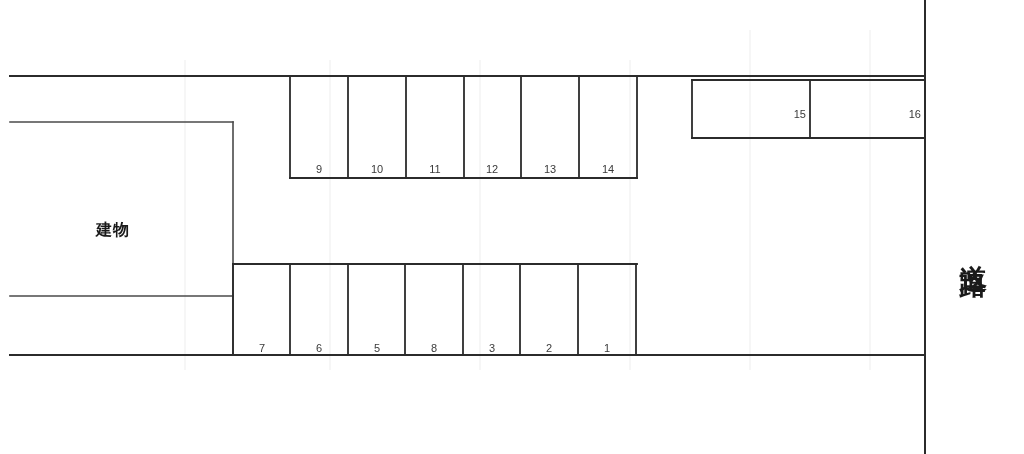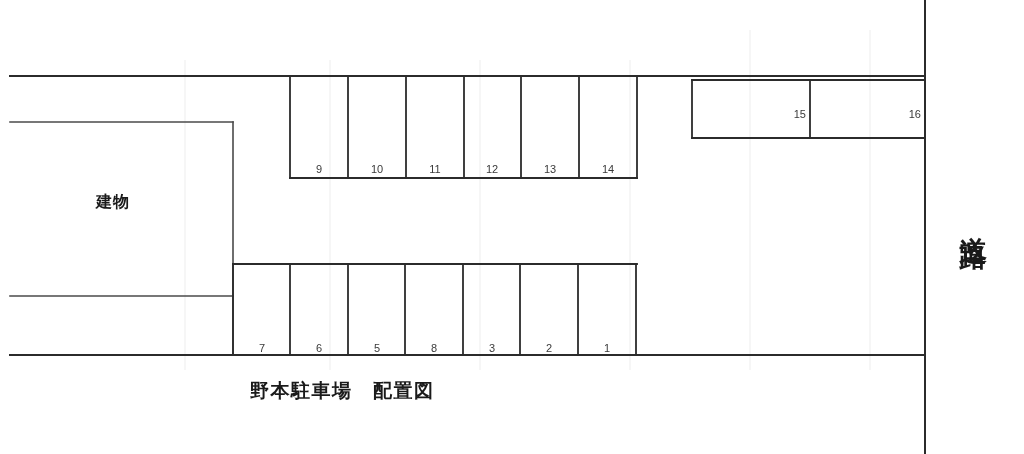--- a/index.html
+++ b/index.html
@@ -40,20 +40,21 @@
     text-anchor: end;
     dominant-baseline: alphabetic;
   }
   .label-cjk {
     position: absolute;
     font-family: "DejaVu Sans", "Liberation Sans", sans-serif;
     font-weight: bold;
     color: #1a1a1a;
     white-space: pre;
     line-height: 1.05;
+    margin-top: 28px;
   }
   #building-label {
     left: 96px;
     top: 194px;
     font-size: 16px;
     letter-spacing: 1px;
   }
   #road-label {
     left: 958px;
     top: 214px;
@@ -147,15 +148,14 @@
       <text class="stall-num" x="549" y="352">2</text>
       <text class="stall-num" x="607" y="352">1</text>
     </g>
 
   </svg>
 
   <div class="label-cjk" id="building-label">建物</div>
 
   <div class="label-cjk" id="road-label">道路</div>
 
-  <div class="label-cjk" id="plan-title">野本駐車場　配置図</div>
 
 </div>
 
 </body></html>

